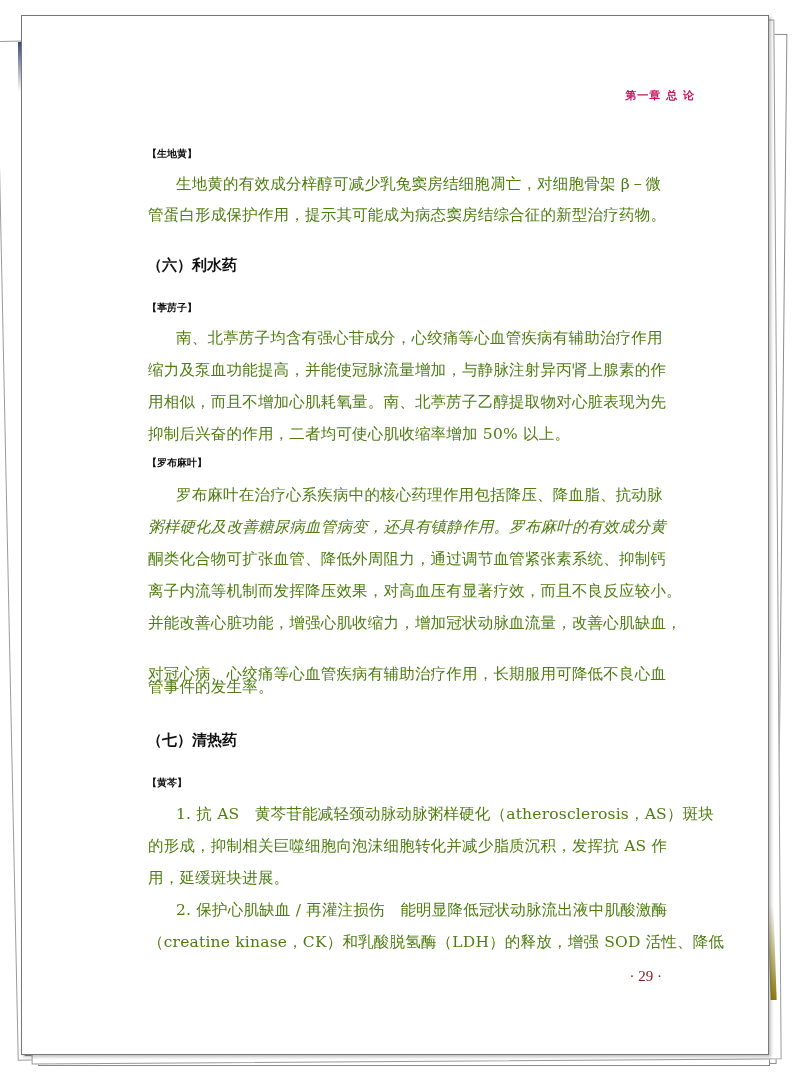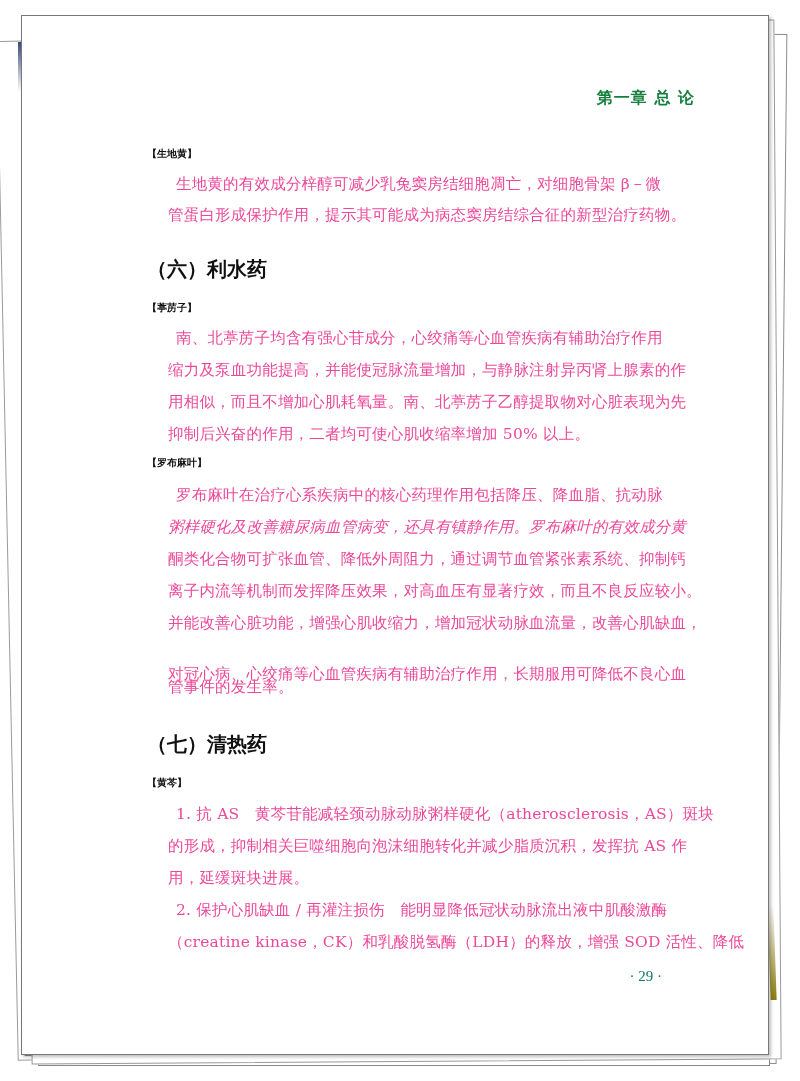--- a/index.html
+++ b/index.html
@@ -5,27 +5,27 @@
     html, body { margin:0; padding:0; background:#ffffff; }
     body { width:800px; height:1081px; position:relative; overflow:hidden; }
     .sheet { position:absolute; background:#ffffff; border:1px solid #7a7a7a; box-sizing:border-box; }
     .s1 { left:7px; top:33px; width:755px; height:1020px; transform:rotate(-1.2deg); transform-origin:center; border-color:#9a9a9a; }
     .s2 { left:30px; top:30px; width:752px; height:1030px; transform:rotate(0.6deg); border-color:#8c8c8c; }
     .s3 { left:38px; top:36px; width:732px; height:1030px; border-color:#888; }
     .s4 { left:28px; top:22px; width:750px; height:1040px; transform:rotate(-0.4deg); border-color:#999; }
     .blue-strip { position:absolute; left:18px; top:42px; width:4px; height:50px; background:linear-gradient(#3a4a7a,#ffffff); }
     .gold-strip { position:absolute; left:769px; top:905px; width:6px; height:95px; background:linear-gradient(#ffffff,#8a7a10); transform:skewX(2deg); }
     .page { position:absolute; left:21px; top:15px; width:748px; height:1040px; background:#ffffff; border:1px solid #777; box-sizing:border-box; box-shadow:2px 2px 3px rgba(0,0,0,0.25); }
-    .header { position:absolute; right:105px; top:88px; font-family:"DejaVu Serif", serif; font-weight:bold; font-size:16px; color:#15803d; letter-spacing:1px; }
+    .header { position:absolute; right:105px; top:88px; font-family:"DejaVu Serif", serif; font-weight:bold; font-size:11px; color:#be185d; letter-spacing:1px; }
     .herb { position:absolute; left:147px; font-family:"DejaVu Sans", sans-serif; font-weight:bold; font-size:10px; color:#111; }
-    .section { position:absolute; left:147px; font-family:"DejaVu Sans", sans-serif; font-weight:bold; font-size:20px; color:#111; }
-    .line { position:absolute; font-family:"DejaVu Serif", serif; font-size:15.5px; color:#ec4899; white-space:nowrap; letter-spacing:0.2px; }
+    .section { position:absolute; left:147px; font-family:"DejaVu Sans", sans-serif; font-weight:bold; font-size:15px; color:#111; }
+    .line { position:absolute; font-family:"DejaVu Serif", serif; font-size:15.5px; color:#4d7c0f; white-space:nowrap; letter-spacing:0.2px; }
     .ind { left:176px; }
-    .fl { left:148px;margin-left:20px; }
-    .pnum { position:absolute; right:138px; top:968px; font-family:"Liberation Serif", serif; font-size:15px; color:#0f766e; }
+    .fl { left:148px; }
+    .pnum { position:absolute; right:138px; top:968px; font-family:"Liberation Serif", serif; font-size:15px; color:#7f1d1d; }
   </style>
 </head>
 <body>
 
 <div class="sheet s1"></div>
 <div class="sheet s2"></div>
 <div class="sheet s3"></div>
 <div class="sheet s4"></div>
 <div class="blue-strip"></div>
 <div class="gold-strip"></div>

